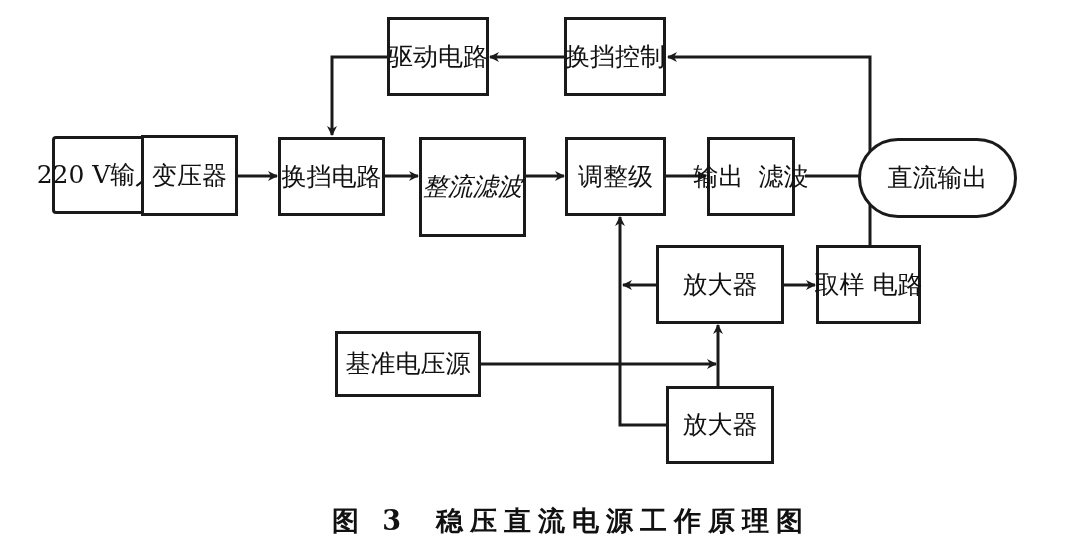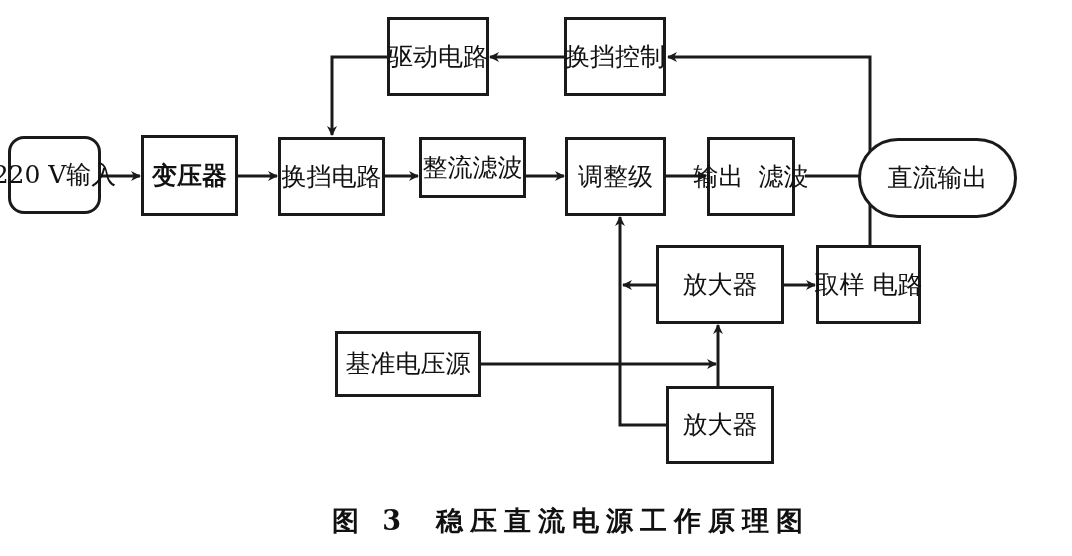--- a/index.html
+++ b/index.html
@@ -2,21 +2,21 @@
 <html><head>
 <meta charset="utf-8">
 <style>
   html, body { margin:0; padding:0; background:#ffffff; }
   body { width:1072px; height:556px; position:relative; overflow:hidden;
          font-family:"DejaVu Serif","Liberation Serif",serif; color:#111; }
   .box { position:absolute; box-sizing:border-box; border:3px solid #1a1a1a; background:#fff;
          display:flex; flex-direction:row; align-items:center; justify-content:center;
          font-size:25px; line-height:36px; text-align:center; }
   .box span { display:block; white-space:nowrap; }
-  .rounded { border-radius:16px; }
+  .rounded { border-radius:4px;margin-left:44px; }
   .pill { border-radius:40px; }
   svg.wires { position:absolute; left:0; top:0; }
   .caption { position:absolute; left:0; width:1072px; top:503px; text-align:center;
              font-family:"DejaVu Serif","Liberation Serif",serif; font-weight:bold;
              font-size:27px; letter-spacing:7px; color:#111;margin-left:35px; }
   .caption .num { margin-right:28px; }
 </style>
 </head>
 <body>
 
@@ -51,30 +51,30 @@
 
     <line x1="718" y1="386" x2="718" y2="325" marker-end="url(#ah)"></line>
   </g>
 </svg>
 
 <div class="box rounded" style="left:8px;top:136px;width:93px;height:78px;">
   <span>220 V</span>
   <span>输入</span>
 </div>
 
-<div class="box" style="left:141px;top:135px;width:97px;height:81px;font-weight:bold;">
+<div class="box" style="left:141px;top:135px;width:97px;height:81px;">
   <span>变压器</span>
 </div>
 
 <div class="box" style="left:278px;top:137px;width:107px;height:79px;">
   <span>换挡</span>
   <span>电路</span>
 </div>
 
-<div class="box" style="left:419px;top:137px;width:107px;height:61px;">
+<div class="box" style="left:419px;top:137px;width:107px;height:100px;font-style:italic;">
   <span>整流</span>
   <span>滤波</span>
 </div>
 
 <div class="box" style="left:565px;top:137px;width:101px;height:79px;">
   <span>调整级</span>
 </div>
 
 <div class="box" style="left:707px;top:137px;width:88px;height:79px;gap:15px;">
   <span>输出</span>

